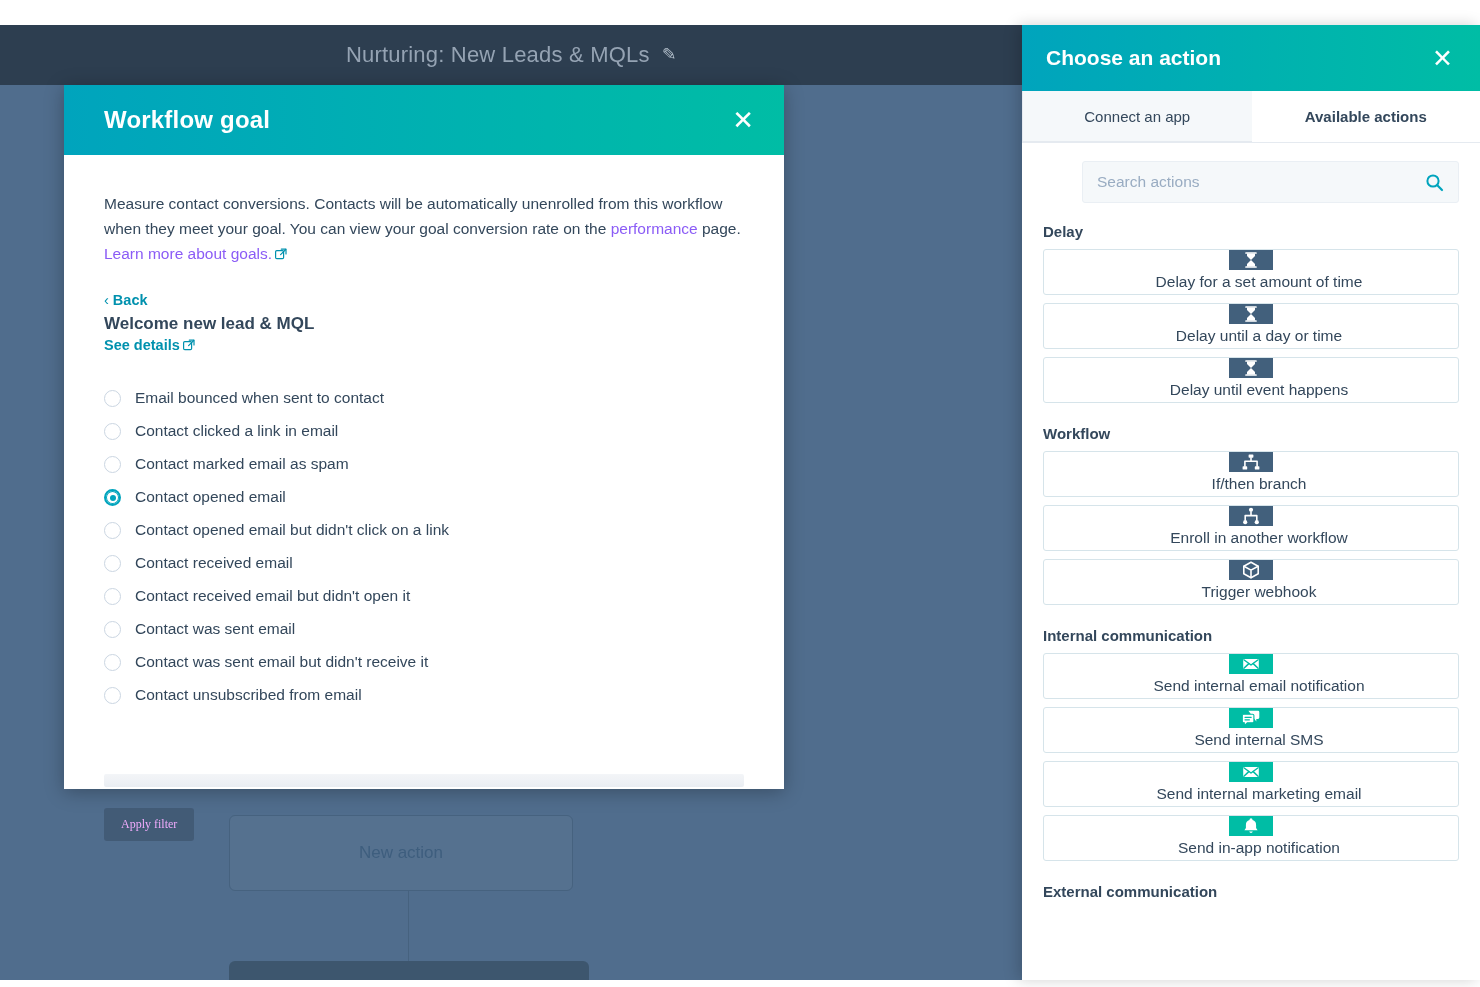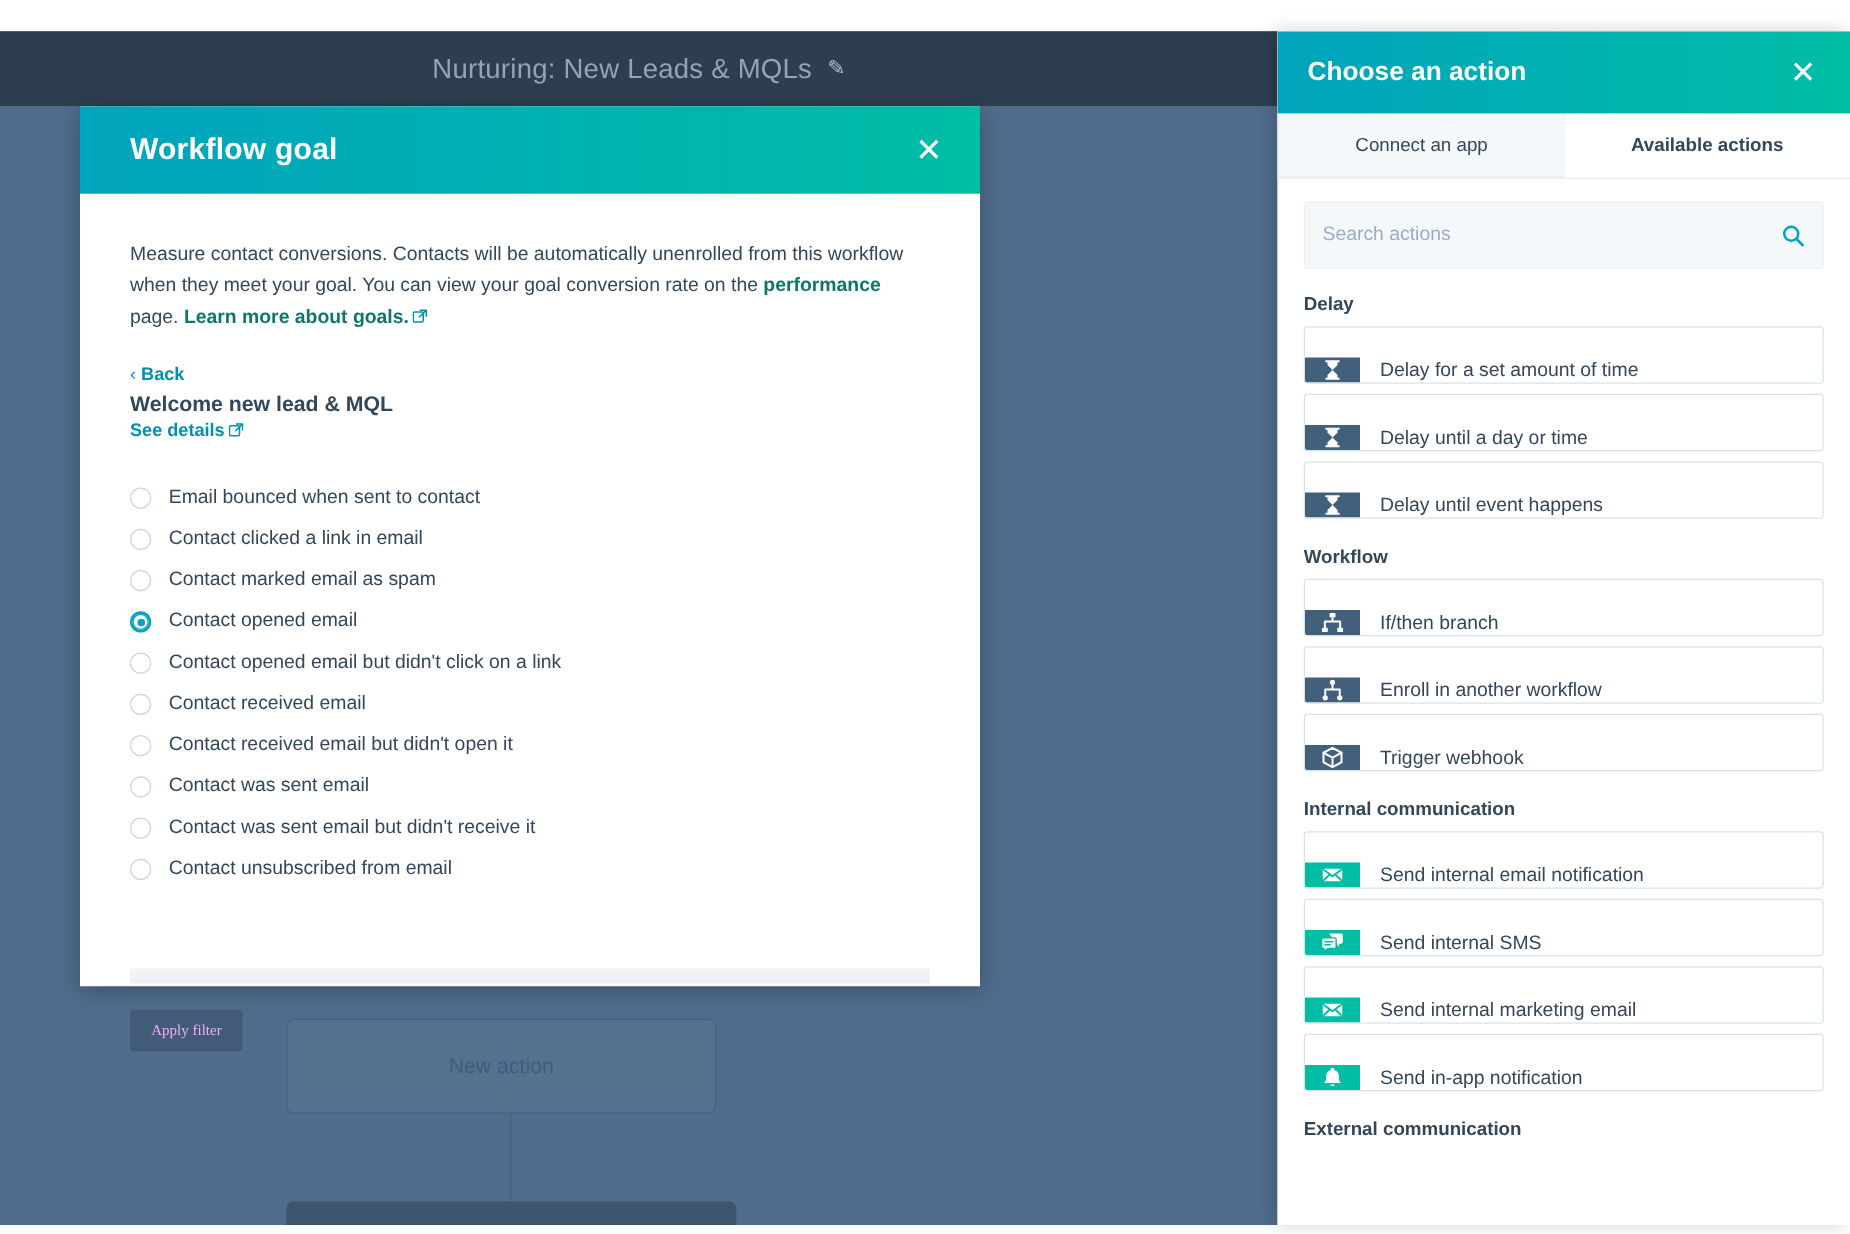--- a/index.html
+++ b/index.html
@@ -127,22 +127,22 @@
     position: relative;
     height: 634px;
   }
   .intro {
     font-size: 15.5px;
     line-height: 25px;
     color: #33475b;
     width: 640px;
   }
   .lnk {
-    color: #0f766e;
-    font-weight: bold;
+    color: #8b5cf6;
+    font-weight: normal;
     text-decoration: none;
     cursor: pointer;
   }
   .ext-ico {
     display: inline-block;
     width: 12px; height: 12px;
     margin-left: 3px;
     vertical-align: -1px;
     position: relative;
   }
@@ -285,27 +285,28 @@
     border-left: 1px solid #e5eaf0;
     border-bottom: 1px solid #e5eaf0;
   }
   .panel-body {
     padding: 18px 21px 0 21px;
     height: 837px;
     overflow: hidden;
   }
   .search-wrap {
     position: relative;
-    height: 54px;
+    height: 42px;
     background: #f5f8fa;
     border: 1px solid #eaeff4;
     border-radius: 3px;
     display: flex;
     padding: 0 14px;
     margin-bottom: 20px;
+    margin-left: 39px;
   }
   .search-input {
     flex: 1;
     border: none;
     outline: none;
     background: transparent;
     font-size: 15.5px;
     color: #33475b;
     font-family: "Liberation Sans", sans-serif;
   }
@@ -313,28 +314,29 @@
   .search-ico { color: #00a4bd; display: flex; align-items: center; }
 
   .group-title {
     font-size: 15px;
     font-weight: bold;
     color: #33475b;
     margin: 4px 0 9px 0;
   }
   .action-item {
     display: flex;
-    align-items: flex-end;
+    align-items: center;
     height: 46px;
     margin-bottom: 8px;
     border: 1px solid #d6e4ea;
     border-radius: 3px;
     background: #ffffff;
     overflow: hidden;
     cursor: pointer;
+    flex-direction: column;
   }
   .action-item .tile {
     width: 44px;
     flex: none;
     display: flex;
     align-items: center;
     justify-content: center;
     color: #ffffff;
   }
   .tile.slate { background: #42607c; }

